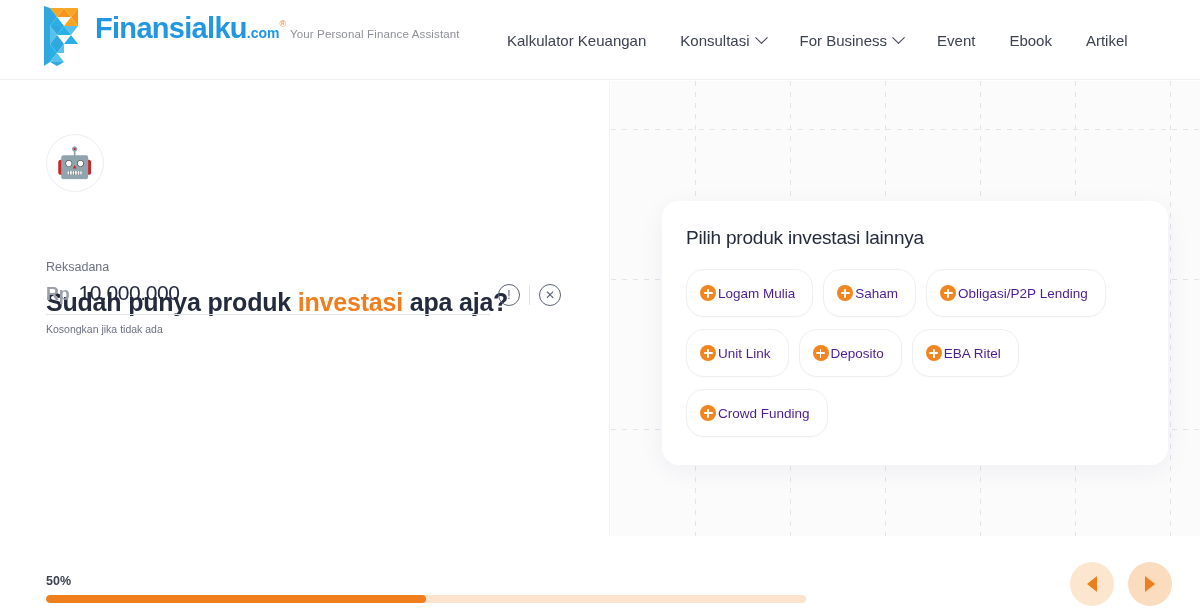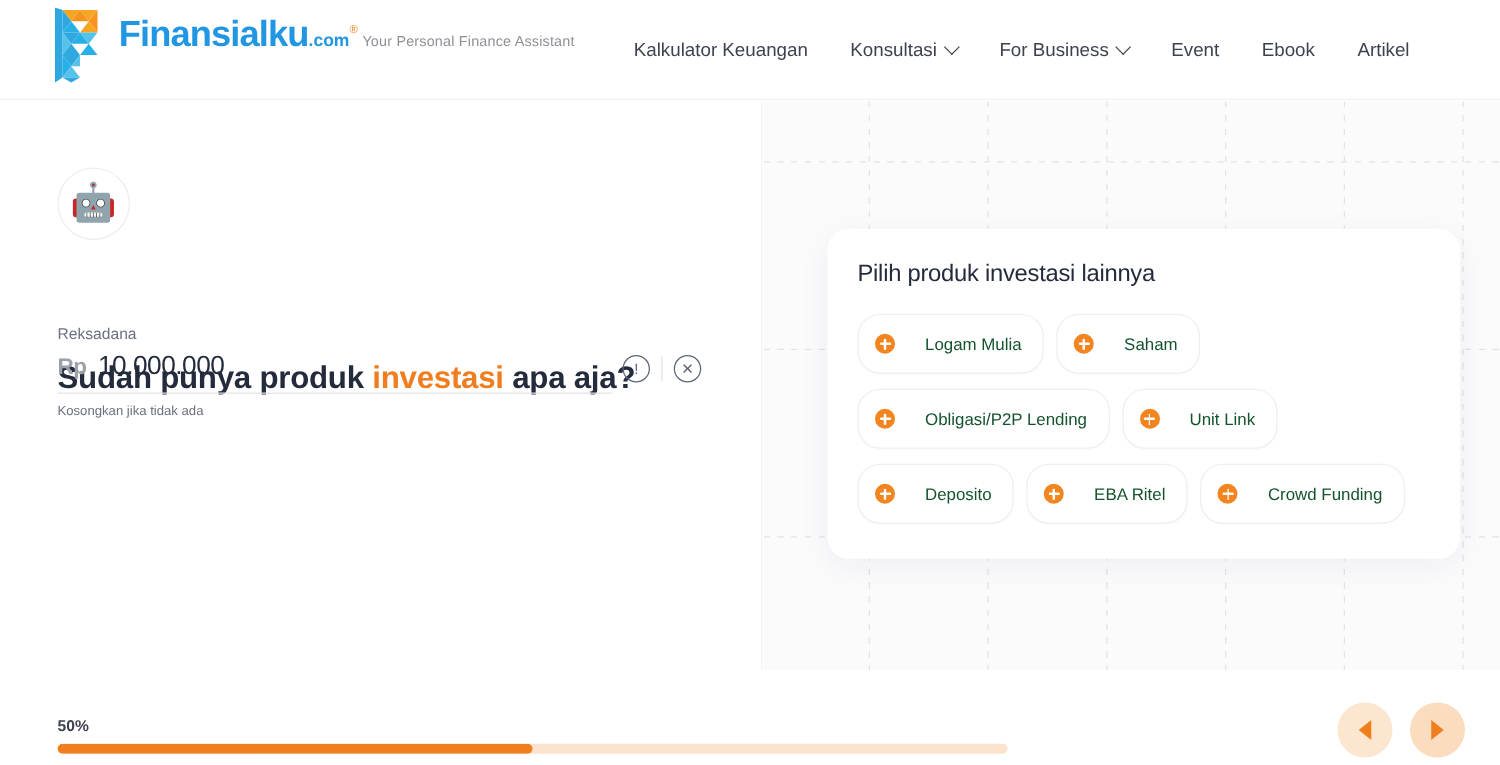--- a/index.html
+++ b/index.html
@@ -266,49 +266,49 @@
     position: absolute;
     left: 0; right: 0;
     height: 1px;
     background-image: repeating-linear-gradient(to right,
       #e3e4e7 0, #e3e4e7 5px, transparent 5px, transparent 11px);
   }
 
   .card {
     position: absolute;
     left: 51px;
-    top: 102px;
+    top: 120px;
     width: 506px;
     background: #ffffff;
     border-radius: 17px;
     box-shadow: 0 6px 26px rgba(30, 40, 70, 0.055);
     padding: 26px 24px 28px 24px;
   }
   .card-title {
     font-size: 19px;
     color: #242b3d;
     letter-spacing: -0.2px;
     margin-bottom: 20px;
   }
   .chips {
     display: flex;
     flex-wrap: wrap;
     gap: 12px 10px;
   }
   .chip {
     display: flex;
     align-items: center;
-    gap: 24px;
+    gap: 2px;
     height: 48px;
     padding: 0 17px 0 13px;
     border: 1px solid #eeeff1;
     border-radius: 18px;
     background: #ffffff;
     font-size: 13.5px;
-    color: #14532d;
+    color: #4c1d95;
     white-space: nowrap;
     cursor: pointer;
     box-shadow: 0 1px 2px rgba(30,40,70,0.02);
   }
   .plus {
     width: 16px;
     height: 16px;
     border-radius: 50%;
     background: #f2851f;
     flex: 0 0 16px;

